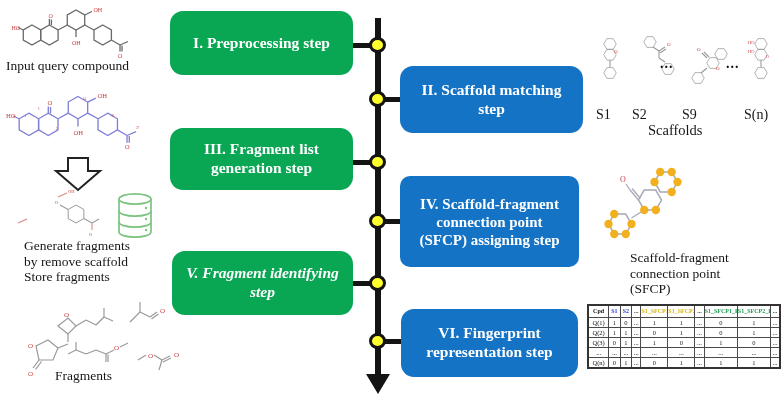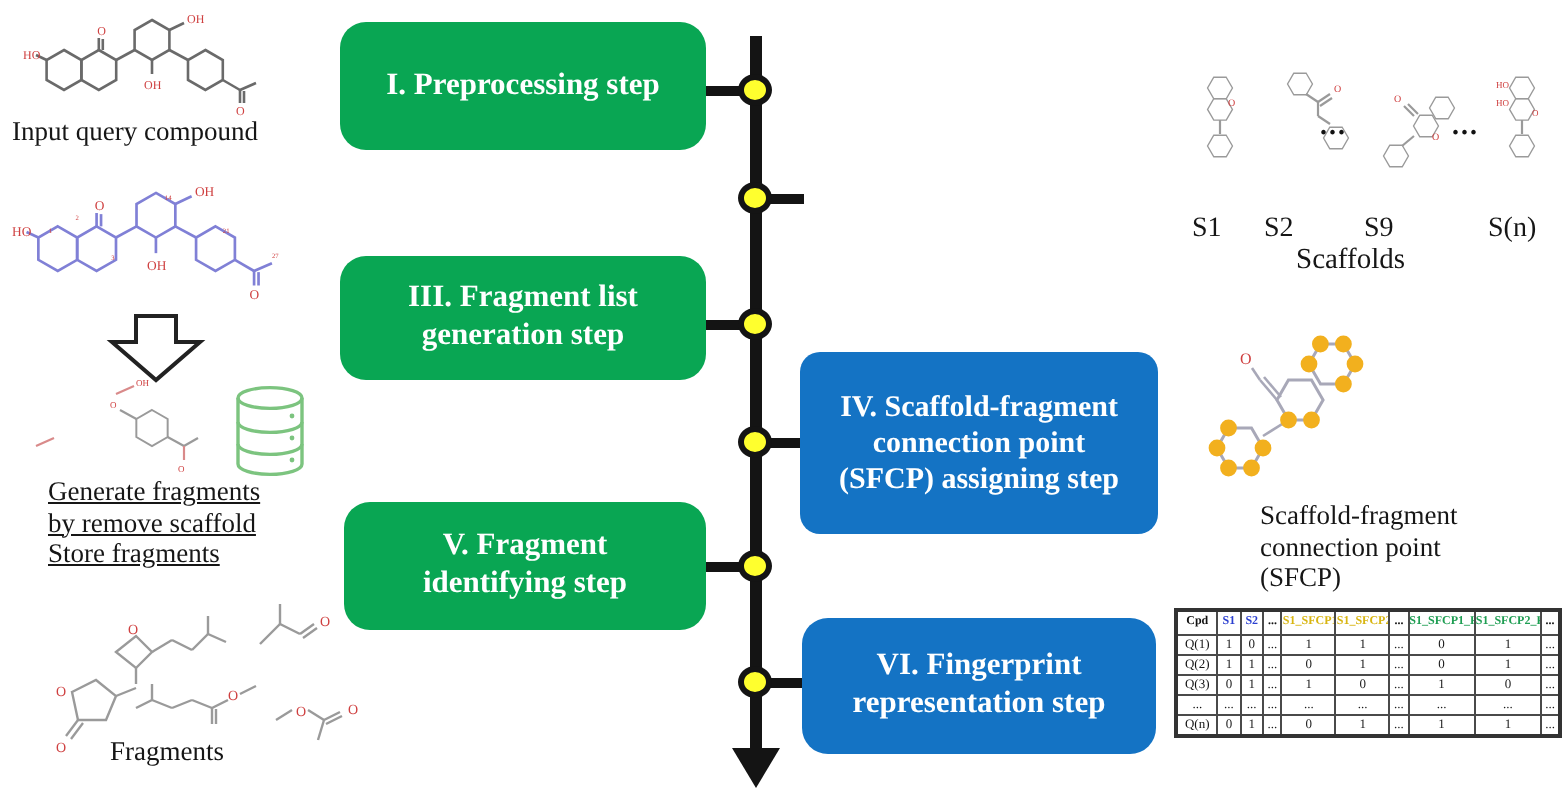--- a/index.html
+++ b/index.html
@@ -117,21 +117,21 @@
     <path d="M4,19 A16,5.2 0 0 0 36,19"></path>
     <path d="M4,30 A16,5.2 0 0 0 36,30"></path>
     <path d="M4,40 A16,5.2 0 0 0 36,40"></path>
     <g fill="#7cc47f" stroke="none">
       <circle cx="31" cy="16" r="1.2"></circle>
         <circle cx="31" cy="27" r="1.2"></circle>
         <circle cx="31" cy="38" r="1.2"></circle>
     </g>
   </svg>
 
-  <div class="cap" style="left:24px;top:238px;width:140px;font-size:13.5px;line-height:15.5px;text-decoration:underline;">
+  <div class="cap" style="left:24px;top:238px;width:140px;font-size:13.5px;line-height:15.5px;">
     <div>Generate fragments</div>
     <div>by remove scaffold</div>
     <div>Store fragments</div>
   </div>
 
   <svg style="left:12px;top:286px;" width="190" height="95" viewBox="0 0 190 95" fill="none" stroke="#9a9a9a" stroke-width="1.2">
 
     <polygon points="46,40 56,32 64,40 56,48"></polygon>
     <line x1="64" y1="40" x2="74" y2="34"></line>
       <line x1="74" y1="34" x2="84" y2="39"></line>
@@ -190,23 +190,24 @@
   <div class="stub" style="left:384px;top:339px;width:18px;"></div>
 
   <div class="node" style="top:37px;"></div>
   <div class="node" style="top:91px;"></div>
   <div class="node" style="top:154px;"></div>
   <div class="node" style="top:213px;"></div>
   <div class="node" style="top:275px;"></div>
   <div class="node" style="top:333px;"></div>
 
   <div class="box green" style="left:170px;top:11px;width:183px;height:64px;">I. Preprocessing step</div>
+  <div class="box blue" style="left:400px;top:66px;width:183px;height:67px;">II. Scaffold matching step</div>
   <div class="box green" style="left:170px;top:128px;width:183px;height:62px;">III. Fragment list generation step</div>
   <div class="box blue" style="left:400px;top:176px;width:179px;height:91px;font-size:15px;border-radius:10px;">IV. Scaffold-fragment connection point (SFCP) assigning step</div>
-  <div class="box green" style="left:172px;top:251px;width:181px;height:64px;">V. Fragment identifying step</div>
+  <div class="box green" style="left:172px;top:251px;width:181px;height:64px;font-style:italic;">V. Fragment identifying step</div>
   <div class="box blue" style="left:401px;top:309px;width:177px;height:68px;">VI. Fingerprint representation step</div>
 
   <svg style="left:588px;top:30px;" width="196" height="80" viewBox="0 0 196 80" fill="none" stroke="#9a9a9a" stroke-width="1.1">
 
     <g transform="translate(14,0)">
       <use href="#hx" transform="translate(8,14) rotate(30) scale(0.62)"></use>
       <use href="#hx" transform="translate(8,24.7) rotate(30) scale(0.62)"></use>
       <line x1="8" y1="30" x2="8" y2="37"></line>
       <use href="#hx" transform="translate(8,43) rotate(30) scale(0.62)"></use>
       <text x="12" y="23" stroke="none" fill="#cf4040" font-size="5" font-family="Liberation Serif,serif">O</text>

